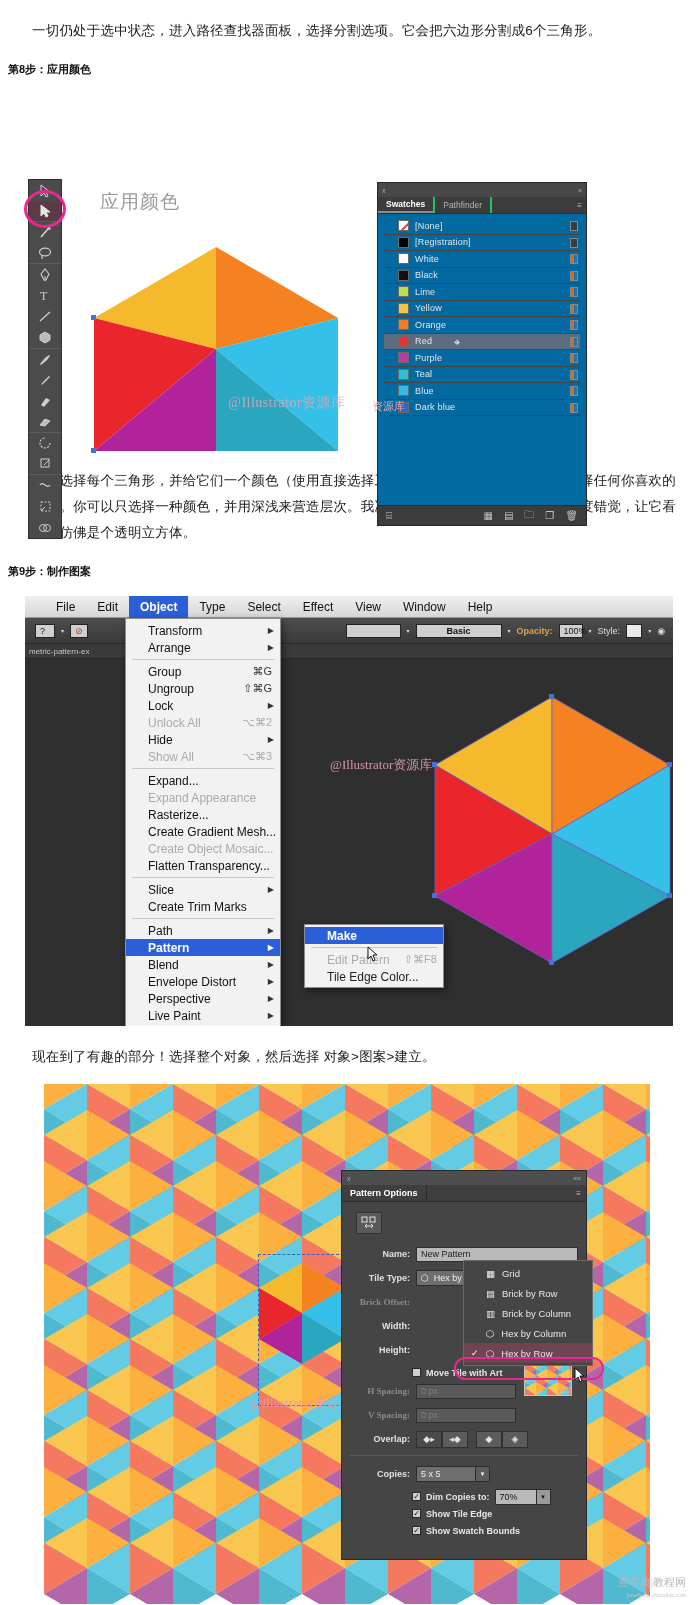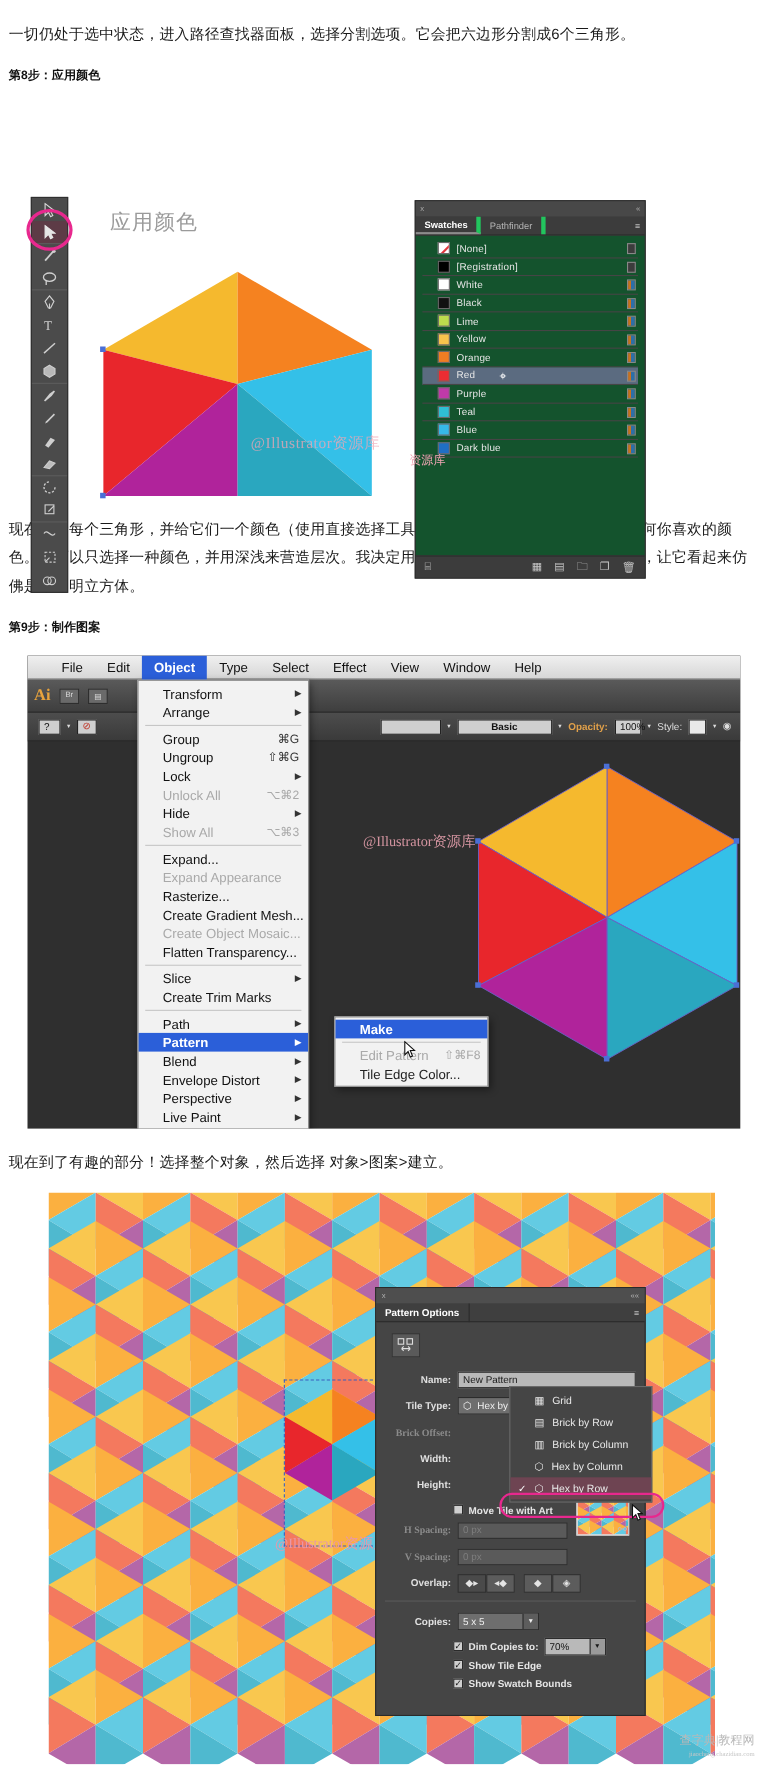--- a/index.html
+++ b/index.html
@@ -12,20 +12,21 @@
   }
   .page { width: 690px; position: relative; }
 
   
   .para {
     font-size: 13.5px;
     line-height: 26px;
     color: #1a1a1a;
     padding: 0 8px;
     letter-spacing: .2px;
+    margin-left: 24px;
   }
   .steptitle {
     font-size: 11px;
     font-weight: bold;
     color: #111;
     padding: 0 8px;
     line-height: 30px;
   }
   .spacer-10 { height: 10px; }
   .spacer-14 { height: 14px; }
@@ -74,27 +75,27 @@
   .sw-titlebar {
     height:14px; background:#484848; display:flex; align-items:center;
     justify-content:space-between; padding:0 4px; font-size:7px; color:#aaa;
   }
   .sw-tabs {
     height:17px; background:#3c3c3c; display:flex; align-items:stretch;
     border-bottom:1px solid #2d2d2d; position:relative;
   }
   .sw-tab {
     padding:0 8px; display:flex; align-items:center; font-size:8.5px;
-    color:#b5b5b5; border-right:4px solid #22c55e;
+    color:#b5b5b5; border-right:2px solid #22c55e;
   }
   .sw-tab.sel { background:#3c3c3c; color:#fff; font-weight:bold;
      box-shadow: inset 0 -2px 0 #3c3c3c; border-bottom:2px solid #8c8c8c;}
   .sw-menu { position:absolute; right:4px; top:4px; font-size:8px; color:#bbb; }
 
-  .sw-list { flex:1; background:#14532d; padding:4px 6px 0 6px; overflow:hidden; }
+  .sw-list { flex:1; background:#0369a1; padding:4px 6px 0 6px; overflow:hidden; }
   .sw-row {
     height:16.5px; display:flex; align-items:center; gap:6px;
     border-bottom:1px solid #454545; padding-left:14px; position:relative;
   }
   .sw-row.sel { background:#5b6b80; }
   .sw-chip { width:11px; height:11px; border:1px solid #6a6a6a; flex:0 0 auto; }
   .sw-chip.none {
     background:#fff; position:relative; overflow:hidden;
   }
   .sw-chip.none:after{
@@ -108,21 +109,21 @@
     border:1px solid #888;
   }
   .sw-mark.box { background:#3c3c3c; }
   .sw-cursor { position:absolute; left:70px; top:2px; color:#fff; font-size:11px; }
   .sw-footer {
     height:20px; background:#3c3c3c; border-top:1px solid #2d2d2d;
     display:flex; align-items:center; justify-content:space-between;
     padding:0 8px; color:#c7c7c7; font-size:10px;
   }
   .sw-footer .grp { display:flex; gap:11px; align-items:center; }
-  .wm-sw { position:absolute; left:-6px; top:228px; font-size:11px; color:#f0a6b4;
+  .wm-sw { position:absolute; left:-6px; top:216px; font-size:11px; color:#f0a6b4;
            font-family:Liberation Sans, sans-serif;text-align:right; }
 
   
   .fig2 {
     position:relative; width:648px; height:430px; margin:0 0 0 25px;
     background:#2f2f2f; overflow:hidden;
   }
   .menubar {
     height:22px; background:linear-gradient(#f0f0f0,#d6d6d6);
     border-bottom:1px solid #9a9a9a;
@@ -487,44 +488,42 @@
       <div class="mb-item">Edit</div>
       <div class="mb-item sel">Object</div>
       <div class="mb-item">Type</div>
       <div class="mb-item">Select</div>
       <div class="mb-item">Effect</div>
       <div class="mb-item">View</div>
       <div class="mb-item">Window</div>
       <div class="mb-item">Help</div>
     </div>
 
-    <div class="appbar">
-      <span class="ai-logo">Ai</span>
-      <span class="mini-btn">Br</span>
-      <span class="mini-btn">▤</span>
-    </div>
 
     <div class="ctrlbar">
       <span class="fld" style="width:20px;">?</span>
       <span class="arrow-s">▾</span>
       <span class="fld" style="width:18px;color:#c0392b;">⊘</span>
       <span style="flex:1"></span>
       <span class="fld" style="width:55px;"></span>
       <span class="arrow-s">▾</span>
       <span class="fld" style="width:86px;justify-content:center;font-weight:bold;">Basic</span>
       <span class="arrow-s">▾</span>
       <span style="color:#e0a04a;font-weight:bold;">Opacity:</span>
       <span class="fld" style="width:24px;">100%</span>
       <span class="arrow-s">▾</span>
       <span style="color:#ddd;">Style:</span>
       <span class="swatchbox"></span>
       <span class="arrow-s">▾</span>
       <span style="color:#ddd;padding-right:8px;">◉</span>
     </div>
 
+    <div class="tabbar">
+      <span>metric-pattern-ex</span>
+    </div>
 
     <div class="menu">
       <div class="mi">
         <span>Transform</span>
         <span class="ar">▶</span>
       </div>
       <div class="mi">
         <span>Arrange</span>
         <span class="ar">▶</span>
       </div>

